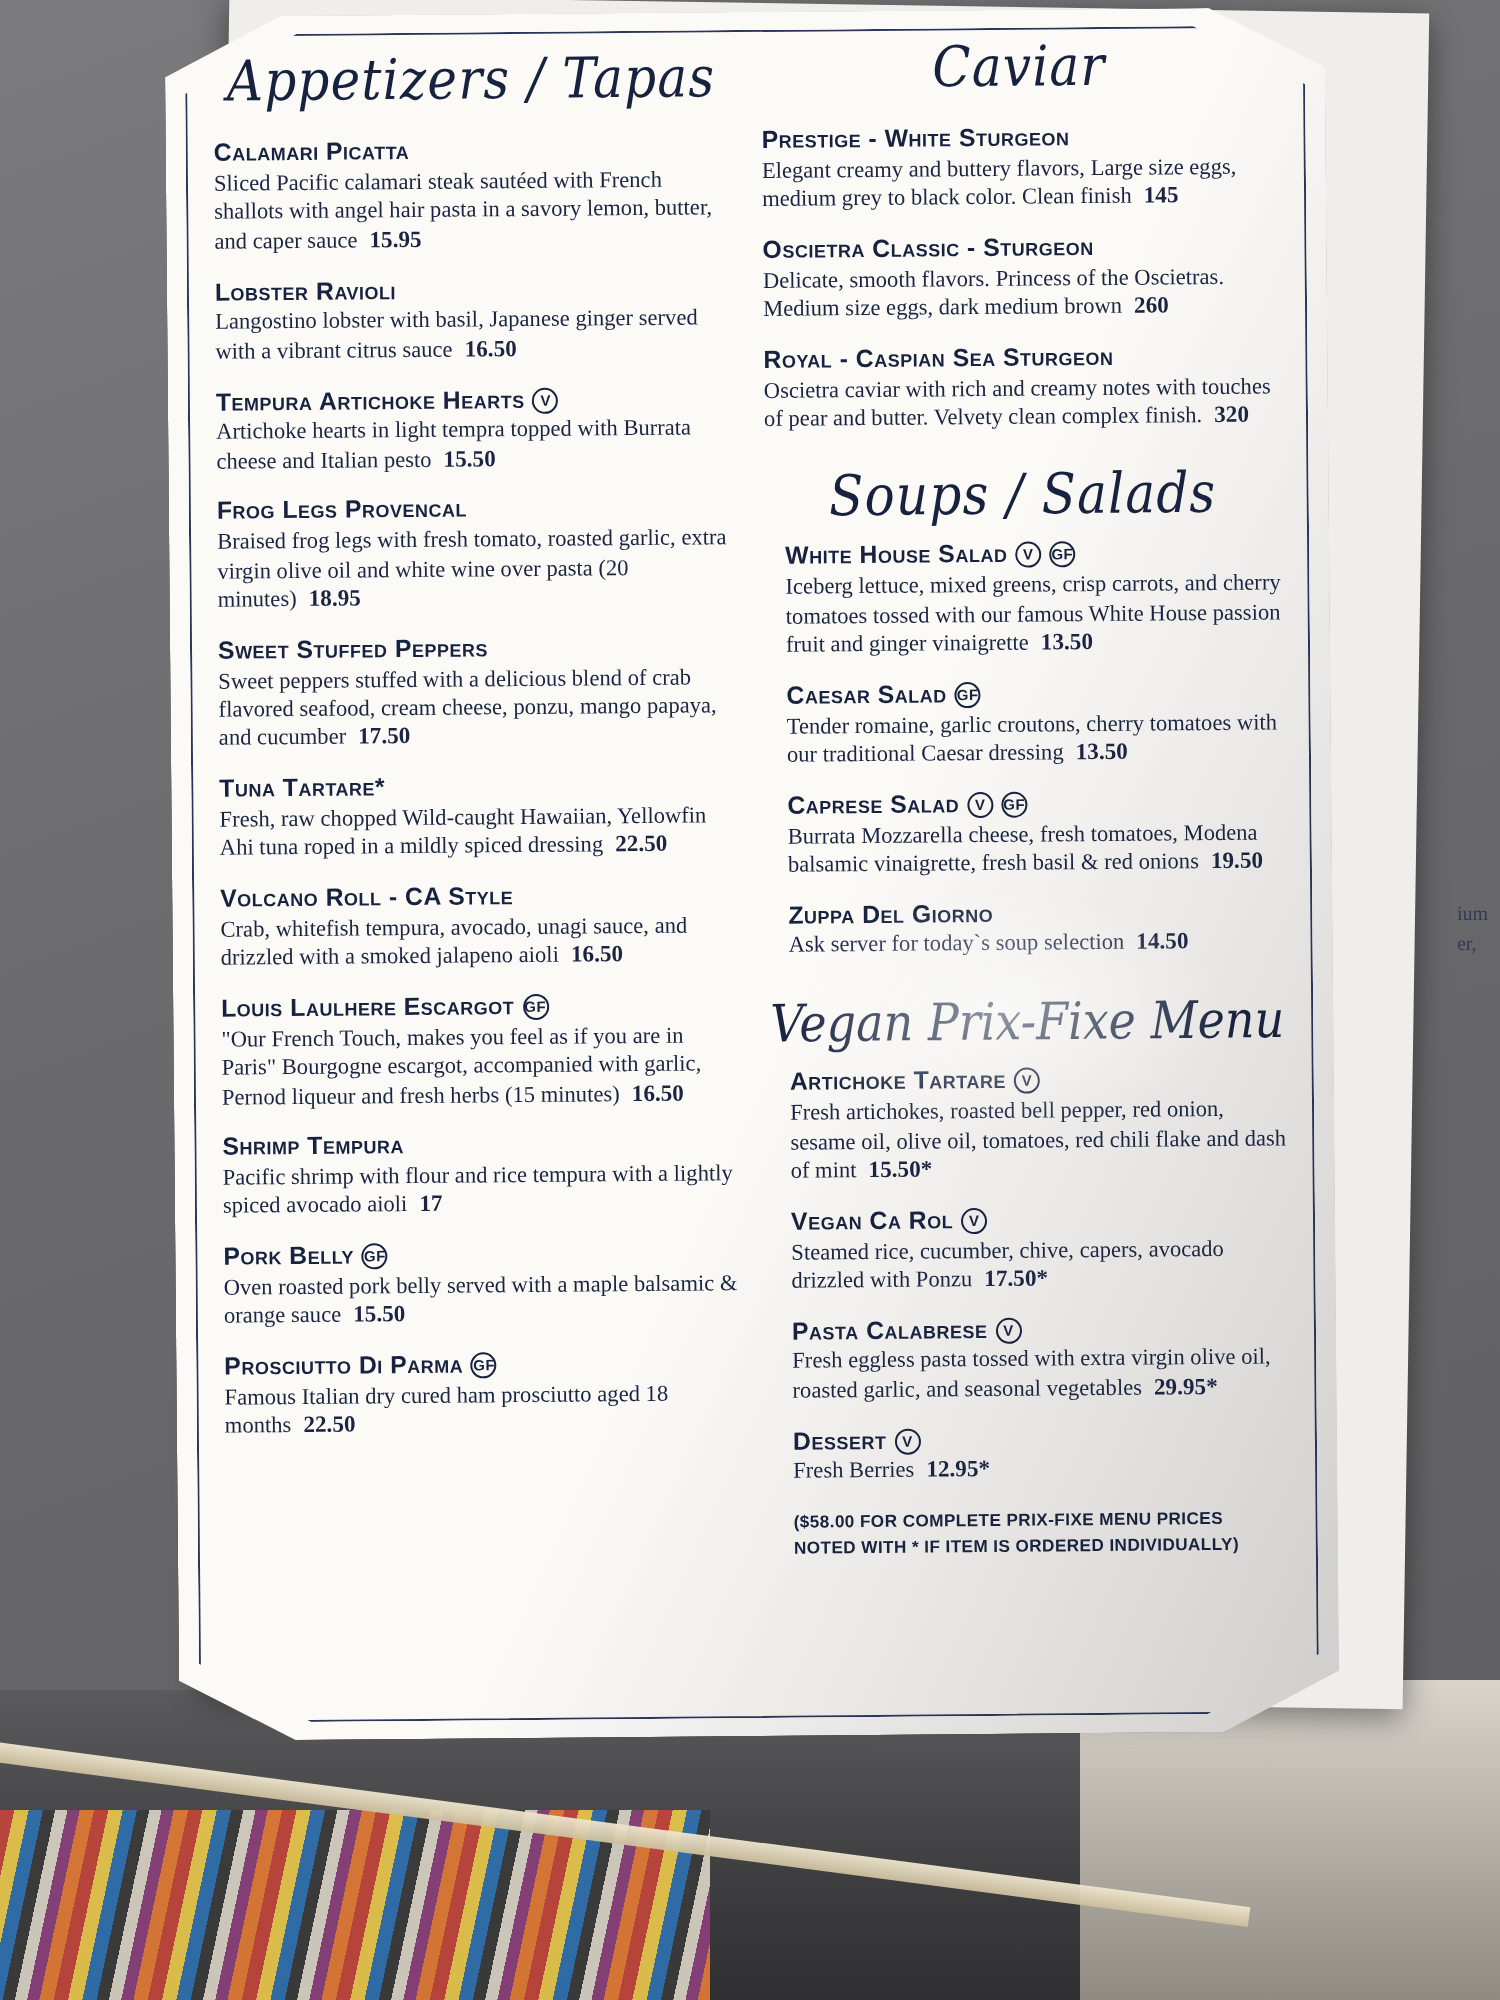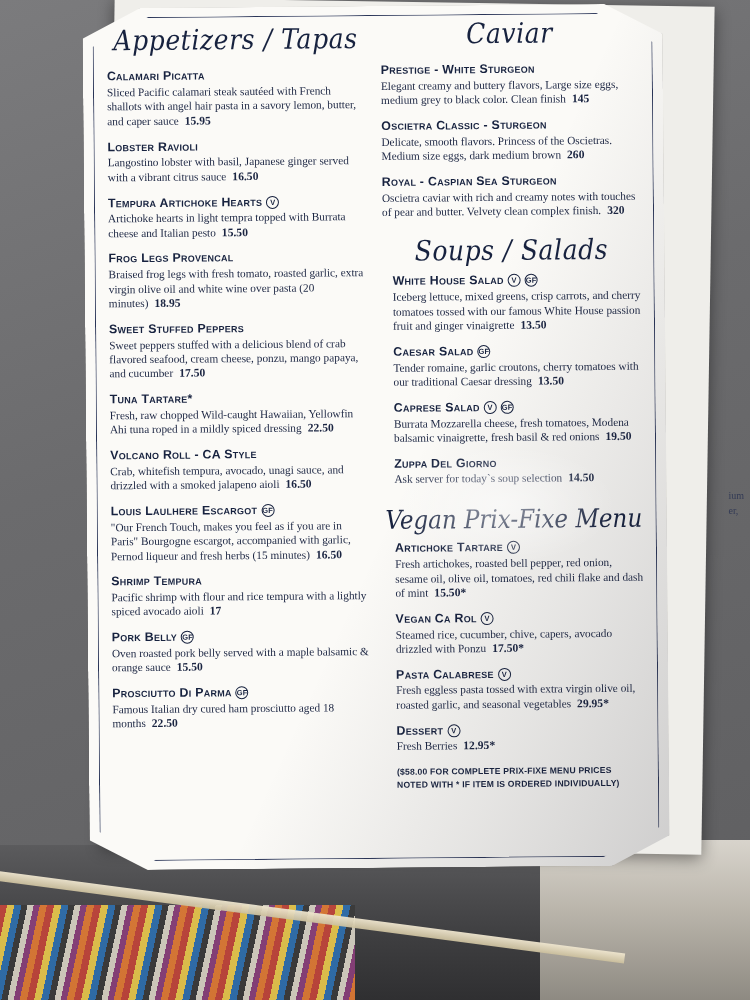--- a/index.html
+++ b/index.html
@@ -186,21 +186,21 @@
   
   .glare {
     position:absolute;
     left: 300px; top: 440px;
     width: 230px; height: 120px;
     background: radial-gradient(ellipse at center, rgba(255,255,255,.55), rgba(255,255,255,0) 70%);
     pointer-events:none;
   }
   .edge-text {
     position: absolute;
-    right: 6px; top: 488px;
+    right: 6px; top: 450px;
     font-family: "Liberation Serif", serif;
     font-size: 10px;
     color: #2a3352;
     text-align: left;
     line-height: 1.5;
     opacity: .85;
   }
 </style>
 </head>
 <body>

